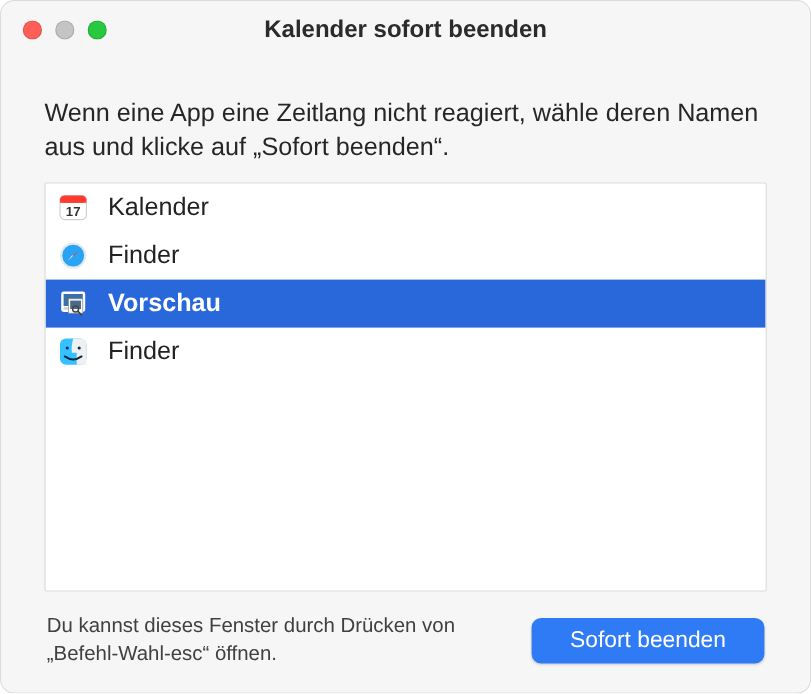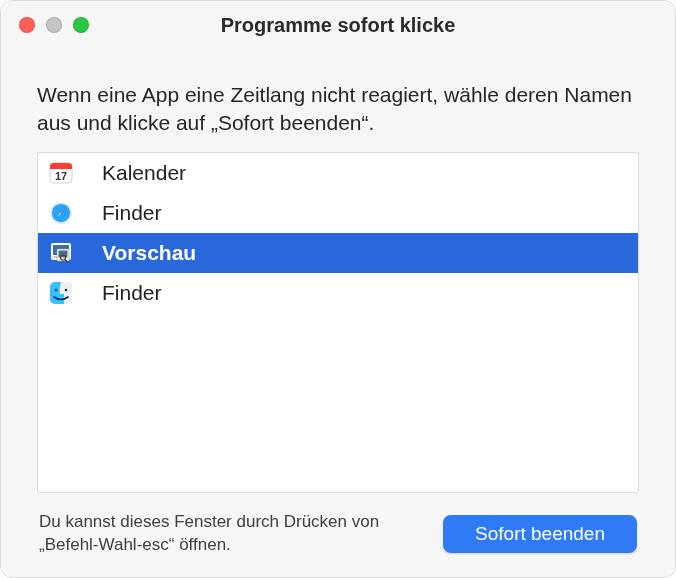--- a/index.html
+++ b/index.html
@@ -72,21 +72,21 @@
       background: #ffffff;
       border: 1px solid #dcdcdc;
       border-radius: 2px;
       overflow: hidden;
     }
     .app-row {
       display: flex;
       align-items: center;
       height: 40px;
       padding: 0 10px;
-      gap: 28px;
+      gap: 16px;
       font-size: 21px;
       color: #222;
       cursor: default;
       text-align: center;
     }
     .app-row.selected {
       background: #2968da;
       color: #ffffff;
       font-weight: bold;
     }
@@ -128,21 +128,21 @@
 <body>
 
 <div class="window">
 
   <div class="titlebar">
     <div class="traffic-lights">
       <div class="traffic-light tl-close"></div>
       <div class="traffic-light tl-min"></div>
       <div class="traffic-light tl-max"></div>
     </div>
-    <div class="title">Programme sofort klicke</div>
+    <div class="title">Kalender sofort beenden</div>
   </div>
 
   <div class="content">
 
     <div class="instructions">Wenn eine App eine Zeitlang nicht reagiert, wähle deren Namen aus und klicke auf „Sofort beenden“.</div>
 
     <div class="app-list">
 
       <div class="app-row">
         <span class="app-icon">

